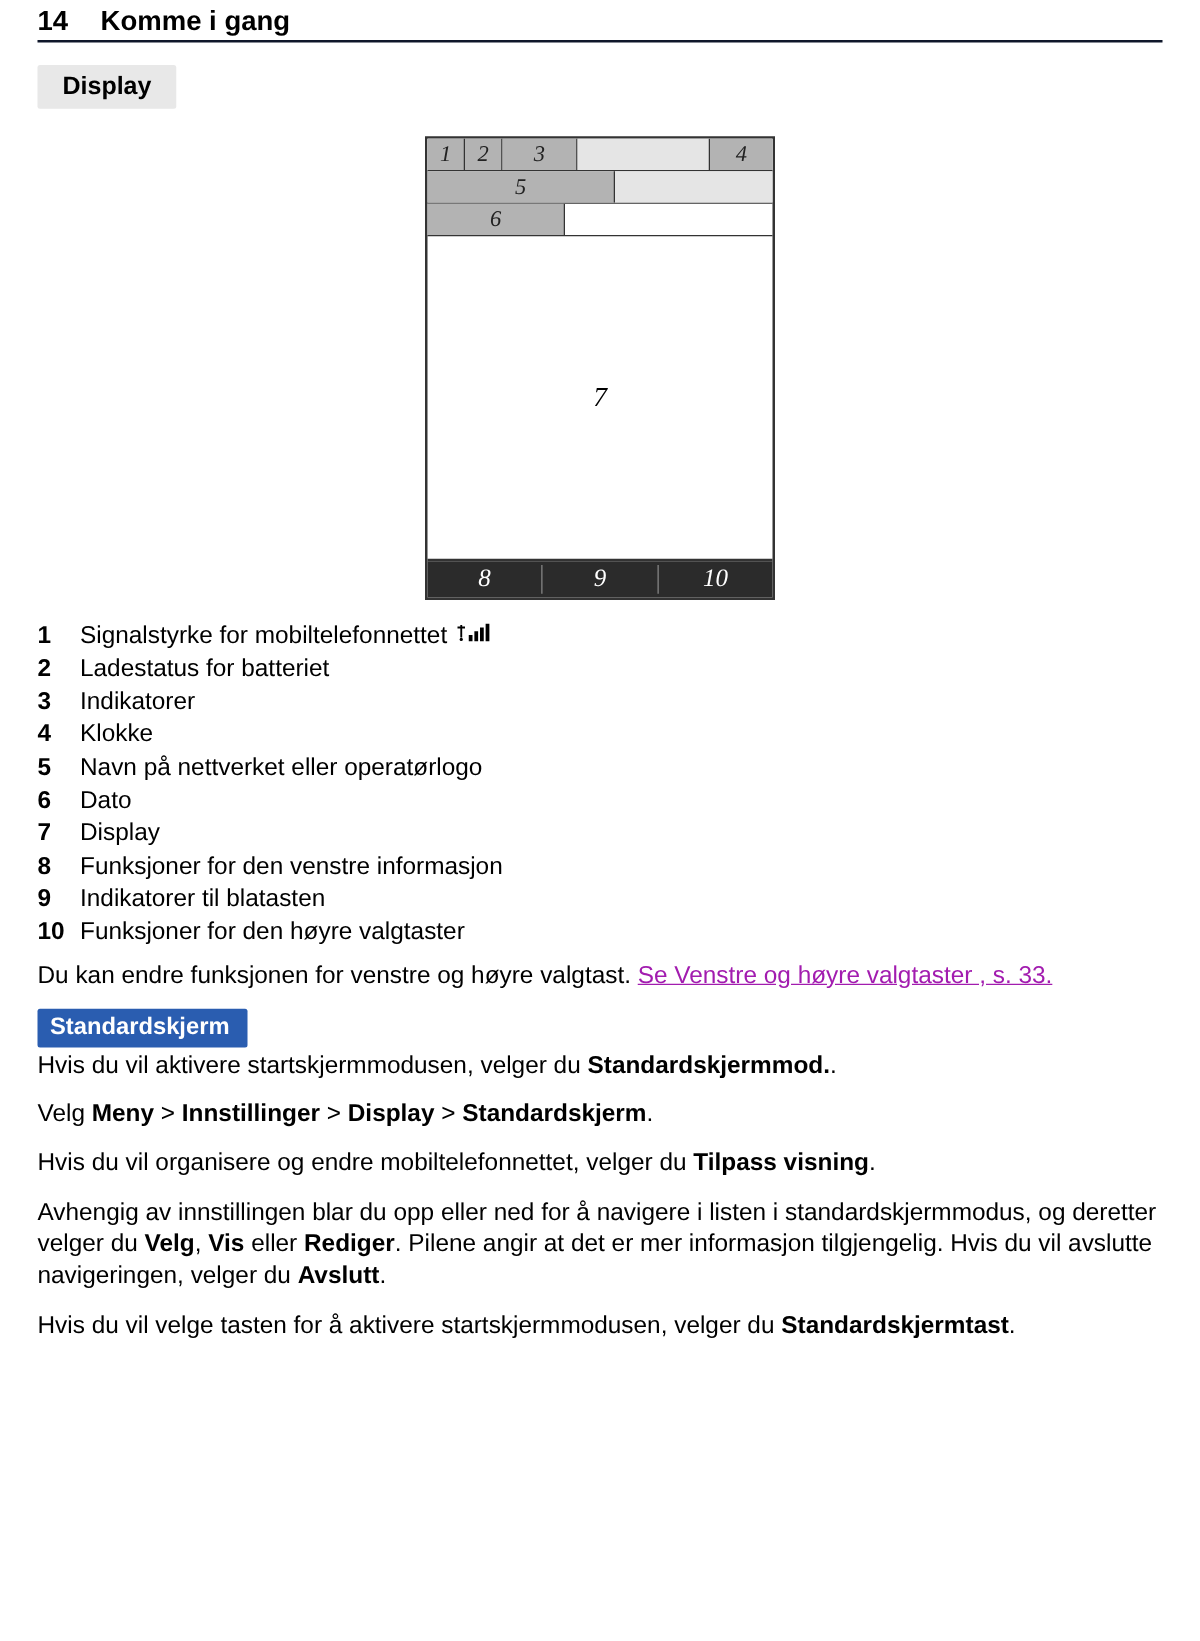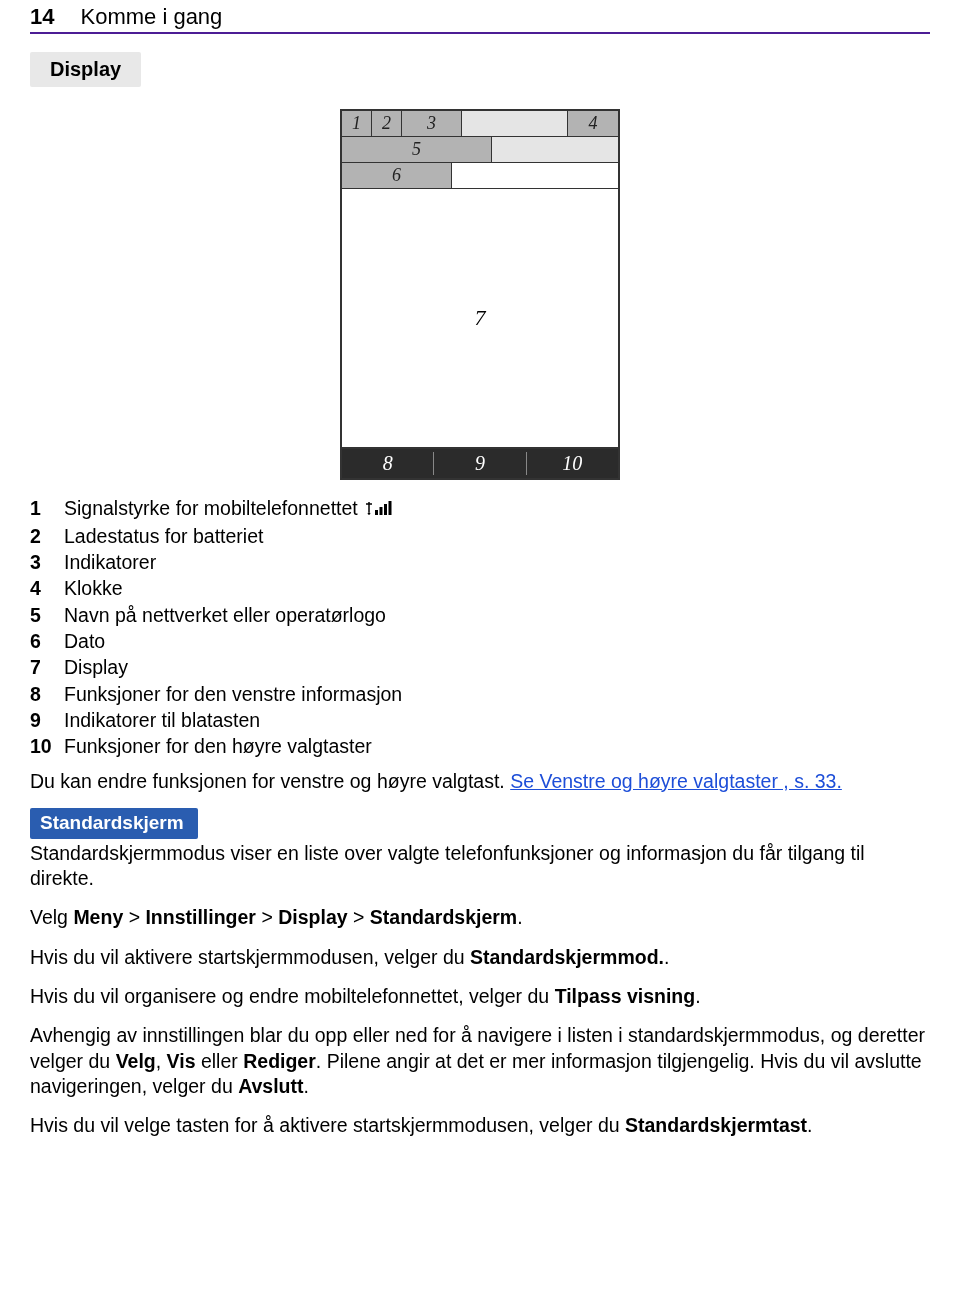--- a/index.html
+++ b/index.html
@@ -5,32 +5,32 @@
     * { box-sizing: border-box; margin: 0; padding: 0; }
     body {
       font-family: Arial, Helvetica, sans-serif;
       width: 960px;
       background: #fff;
       color: #000;
     }
     .header-row {
       display: flex;
       align-items: baseline;
-      border-bottom: 2px solid #4c1d95;
+      border-bottom: 2px solid #0f172a;
       padding: 4px 0 2px 0;
       margin: 0 30px 18px 30px;
       gap: 26px;
     }
     .header-pg {
       font-size: 22px;
       font-weight: bold;
     }
     .header-title {
       font-size: 22px;
-      font-weight: normal;
+      font-weight: bold;
     }
     .section-label {
       display: inline-block;
       background: #e8e8e8;
       padding: 6px 20px;
       font-size: 20px;
       font-weight: bold;
       margin: 0 30px 14px 30px;
       border-radius: 2px;
     }
@@ -101,21 +101,21 @@
       line-height: 1.3;
     }
     table.numlist {
       border-collapse: collapse;
       margin-bottom: 8px;
     }
     table.numlist td { vertical-align: top; padding: 0 6px 1px 0; font-size: 19.5px;}
     table.numlist td:first-child { font-weight: bold; width: 34px; text-align: left;}
     .signal-icon { display:inline-block; vertical-align:middle; margin-left:2px;}
     .para { margin-bottom: 14px; }
-    .xref { color: #1d4ed8; text-decoration: underline; }
+    .xref { color: #a21caf; text-decoration: underline; }
     .blueband {
       display: inline-block;
       background: #2a5db0;
       color: #fff;
       font-weight: bold;
       font-size: 19px;
       padding: 3px 14px 3px 10px;
       border-radius: 2px;
       margin-bottom: 2px;
     }
@@ -216,31 +216,30 @@
           <td>Funksjoner for den høyre valgtaster</td>
         </tr>
   </tbody>
     </table>
 
   <p class="para">
     <span>Du kan endre funksjonen for venstre og høyre valgtast. </span><a class="xref">Se Venstre og høyre valgtaster , s. 33.</a>
   </p>
 
   <div class="blueband">Standardskjerm</div>
-  <p class="para">Standardskjermmodus viser en liste over valgte telefonfunksjoner og informasjon du får tilgang til direkte.</p>
+
+  <p class="para">
+    <span>Hvis du vil aktivere startskjermmodusen, velger du </span><b>Standardskjermmod.</b><span>.</span>
+  </p>
 
   <p class="para">
     <span>Velg </span><b>Meny </b><span> &gt; </span><b>Innstillinger </b><span> &gt; </span><b>Display </b><span> &gt; </span><b>Standardskjerm</b><span>.</span>
   </p>
 
   <p class="para">
-    <span>Hvis du vil aktivere startskjermmodusen, velger du </span><b>Standardskjermmod.</b><span>.</span>
-  </p>
-
-  <p class="para">
     <span>Hvis du vil organisere og endre mobiltelefonnettet, velger du </span><b>Tilpass visning</b><span>.</span>
   </p>
 
   <p class="para">
     <span>Avhengig av innstillingen blar du opp eller ned for å navigere i listen i standardskjermmodus, og deretter velger du </span><b>Velg</b><span>, </span><b>Vis</b><span> eller </span><b>Rediger</b><span>. Pilene angir at det er mer informasjon tilgjengelig. Hvis du vil avslutte navigeringen, velger du </span><b>Avslutt</b><span>.</span>
   </p>
 
   <p class="para">
     <span>Hvis du vil velge tasten for å aktivere startskjermmodusen, velger du </span><b>Standardskjermtast</b><span>.</span>
   </p>

